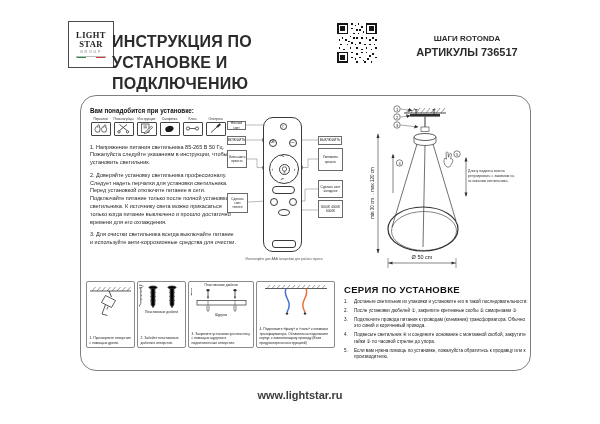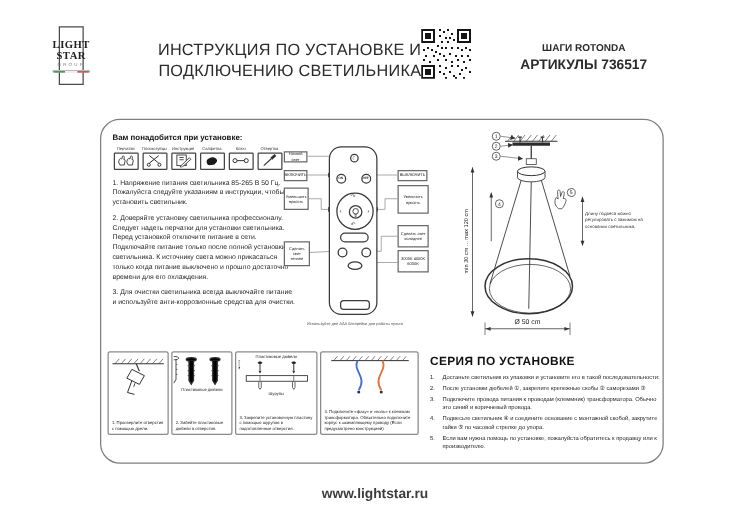--- a/index.html
+++ b/index.html
@@ -1,26 +1,26 @@
 <!DOCTYPE html>
 <html><head>
 <meta charset="utf-8">
 <style>
   *{margin:0;padding:0;box-sizing:border-box}
   body{background:#e9e9e9;font-family:"Liberation Sans",sans-serif}
   .page{position:relative;width:600px;height:424px;background:#fff;color:#1c1c1c;overflow:hidden}
   .abs{position:absolute}
 
   
-  .logo-box{left:47px;top:21px;width:20px;height:47px;border:1px solid #4a4a4a;display:flex;flex-direction:column;align-items:center;justify-content:center;padding:2px;background:#fff}
+  .logo-box{left:68px;top:21px;width:46px;height:47px;border:1px solid #4a4a4a;display:flex;flex-direction:column;align-items:center;justify-content:center;padding:2px;background:#fff}
   .logo-l1,.logo-l2{font-family:"Liberation Serif",serif;font-weight:bold;font-size:8.5px;line-height:1;letter-spacing:.4px;color:#222}
   .logo-l3{font-size:3.6px;letter-spacing:1.8px;color:#777;margin-top:1.5px}
   .flag{display:flex;width:30px;height:2.5px;margin-top:2px;border:.5px solid #bbb}
   .flag span{flex:1}
-  .title{left:112px;top:31px;width:225px;text-align:right;font-weight:normal;font-size:13px;line-height:1.32;color:#2b2b2b;letter-spacing:.2px}
+  .title{left:112px;top:31px;width:225px;text-align:left;font-weight:bold;font-size:16px;line-height:1.32;color:#2b2b2b;letter-spacing:.2px}
   .qr{left:337px;top:23px}
   .series-block{left:408px;top:34px;width:118px;text-align:center}
   .series{font-size:8px;font-weight:bold;color:#2b2b2b;margin-bottom:3px}
   .articles{font-size:11px;font-weight:bold;color:#2b2b2b}
 
   
   .main-box{left:80px;top:95px;width:451px;height:276px;border:1px solid #7f7f7f;border-radius:16px;background:#fff}
 
   
   .tools-col{left:90px;top:107px;width:148px}

